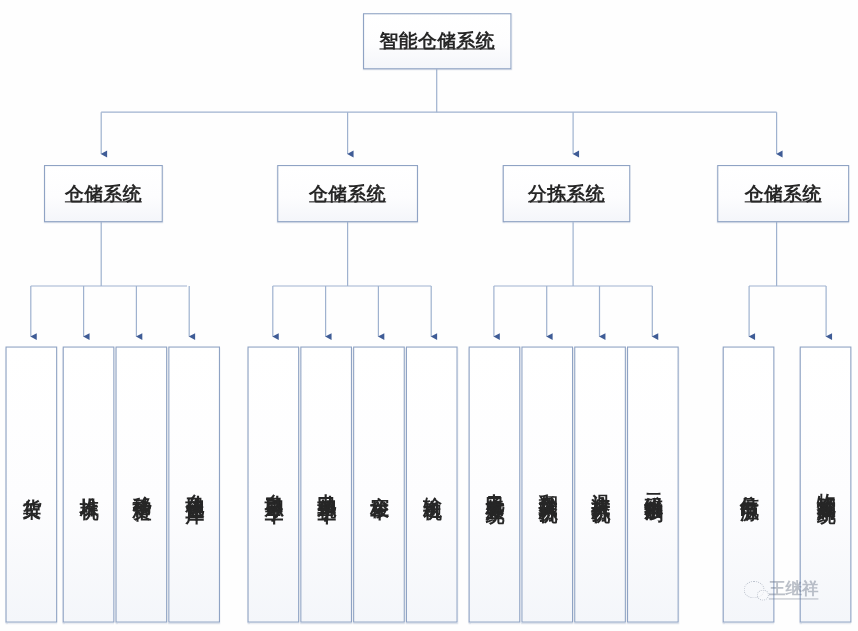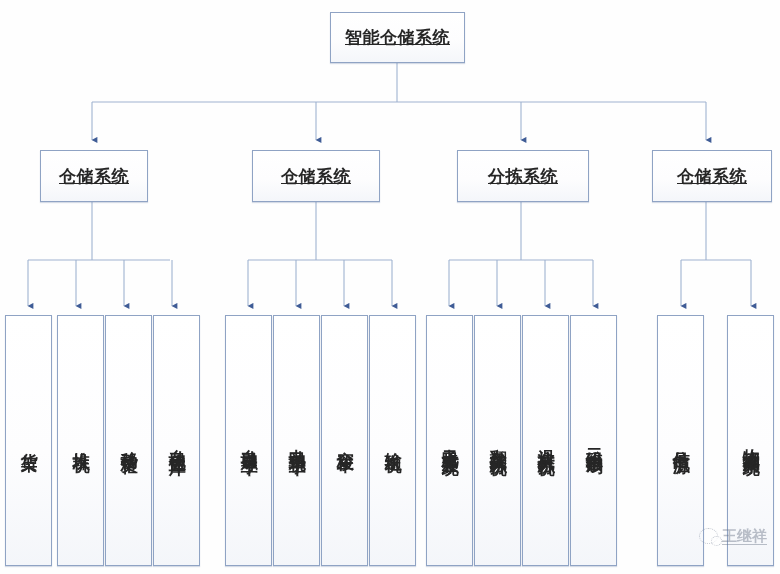--- a/index.html
+++ b/index.html
@@ -139,21 +139,21 @@
   <div class="node node-root" style="left:330px; top:12px; width:135px; height:51px;">
     <span class="node-label">智能仓储系统</span>
   </div>
 
   <div class="node node-branch" style="left:40px; top:150px; width:108px; height:52px;">
     <span class="node-label">仓储系统</span>
   </div>
   <div class="node node-branch" style="left:252px; top:150px; width:128px; height:52px;">
     <span class="node-label">仓储系统</span>
   </div>
-  <div class="node node-branch" style="left:457px; top:150px; width:132px; height:52px;">
+  <div class="node node-branch" style="left:457px; top:150px; width:116px; height:52px;">
     <span class="node-label">分拣系统</span>
   </div>
   <div class="node node-branch" style="left:652px; top:150px; width:120px; height:52px;">
     <span class="node-label">仓储系统</span>
   </div>
 
   <div class="node node-leaf" style="left:5px; top:315px; width:47px; height:251px;">
     <span class="node-label">货架</span>
   </div>
   <div class="node node-leaf" style="left:57px; top:315px; width:47px; height:251px;">
@@ -192,18 +192,18 @@
     <span class="node-label">二维码条形码</span>
   </div>
 
   <div class="node node-leaf" style="left:657px; top:315px; width:47px; height:251px;">
     <span class="node-label">信号电源</span>
   </div>
   <div class="node node-leaf" style="left:727px; top:315px; width:47px; height:251px;">
     <span class="node-label">物流控制系统</span>
   </div>
 
-  <div id="watermark" style="left:699px; top:528px;">
+  <div id="watermark" style="left:676px; top:528px;">
     <span class="wm-logo"></span>
     <span class="wm-text">王继祥</span>
   </div>
 
 </div>
 
 </body></html>

